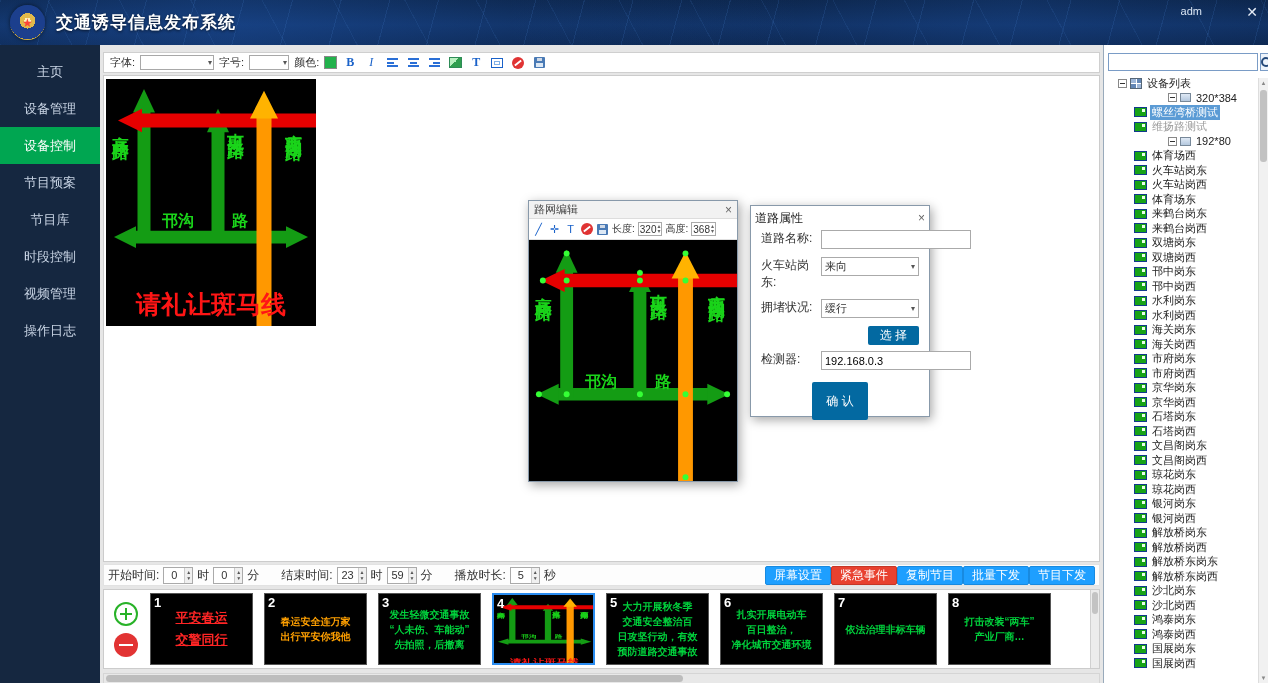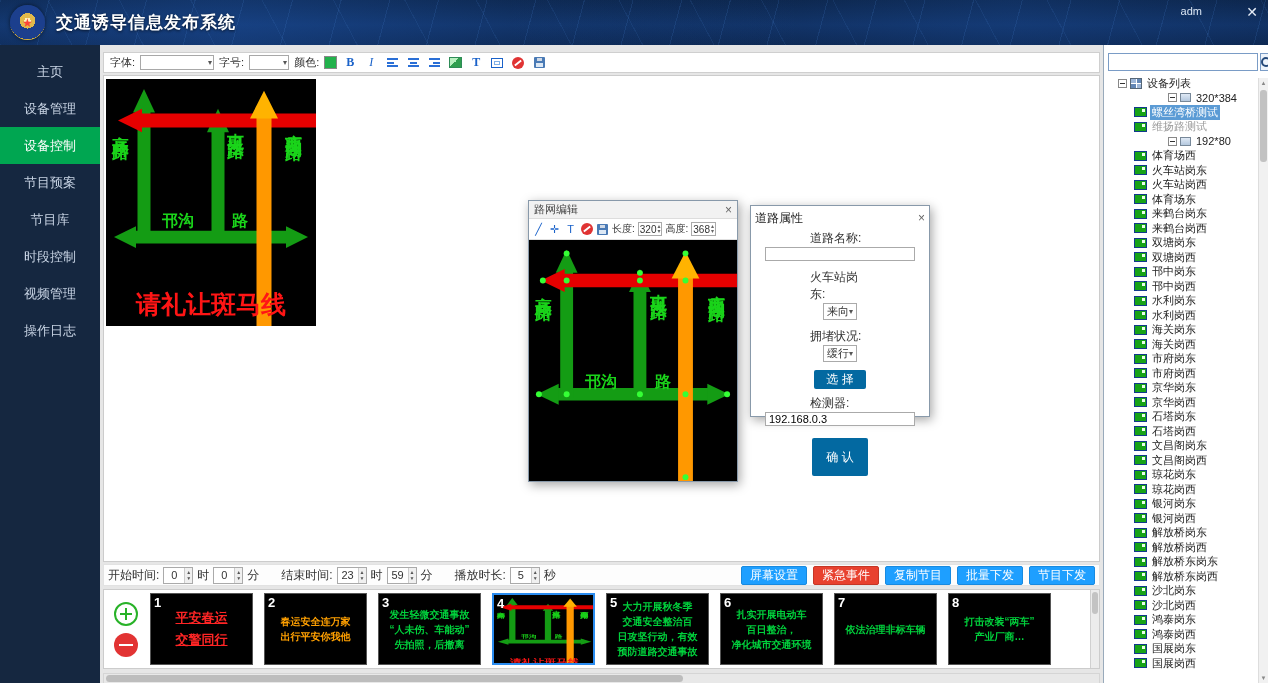--- a/index.html
+++ b/index.html
@@ -135,21 +135,21 @@
   .mini-input {
     display:inline-flex; align-items:center; border:1px solid #aaa; background:#fff; height:14px;
     padding:0 1px; font-size:10px;
   }
   .mini-input .spin { font-size:6px; color:#666; display:flex; flex-direction:column; line-height:5px; margin-left:1px; }
   .net-canvas { height:241px; background:#000; position:relative; overflow:hidden; cursor:crosshair; }
   .net-canvas .led-sign { width:100%; height:100%; }
 
   .props-dialog { left:650px; top:160px; width:180px; height:212px; }
   .p-title { height:24px; display:flex; align-items:center; padding:0 4px; font-size:12px; color:#222; }
-  .p-row { display:flex; align-items:center; padding:0 10px; margin-bottom:8px; font-size:12px; color:#333;flex-direction:column; }
+  .p-row { display:flex; align-items:flex-start; padding:0 10px; margin-bottom:8px; font-size:12px; color:#333; }
   .p-row label { width:60px; flex:none; }
   .p-input { flex:1; height:19px; border:1px solid #aaa; font-size:11px; padding:0 3px; font-family:inherit; }
   .p-select {
     flex:1; height:19px; border:1px solid #aaa; background:#fff;
     display:inline-flex; align-items:center; padding:0 3px; font-size:11px; cursor:pointer;
   }
   .sel-caret { margin-left:auto; font-size:8px; color:#555; }
   .blue-btn { background:#0369a1; color:#fff; border:none; border-radius:2px; font-size:12px; height:19px; padding:0 12px; cursor:pointer; font-family:inherit; }
   .btn-row { justify-content:flex-end; margin-bottom:6px; }
   .confirm-row { justify-content:center; margin-top:12px; }
@@ -158,21 +158,21 @@
   
   .time-bar {
     position:absolute; left:3px; right:3px; top:519px; height:22px; background:#fdfdfd; border:1px solid #e2e2e2;
     display:flex; align-items:center; gap:4px; padding:0 4px; font-size:12px; color:#333;
   }
   .num-box { display:inline-flex; align-items:stretch; border:1px solid #aaa; background:#fff; height:17px; }
   .nb-val { width:20px; text-align:center; font-size:11px; line-height:15px; }
   .nb-spin { display:flex; flex-direction:column; border-left:1px solid #ccc; background:#f0f0f0; justify-content:center; }
   .nb-spin i { font-style:normal; font-size:5px; line-height:6px; color:#555; padding:0 1px; }
   .gap { width:14px; }
-  .tb2-buttons { margin-left:auto; display:flex; gap:6px; }
+  .tb2-buttons { margin-left:auto; display:flex; gap:0; }
   .act-btn {
     background:#1e9fff; color:#fff; border:1px solid #188ae0; border-radius:2px;
     font-size:12px; height:19px; padding:0 8px; cursor:pointer; font-family:inherit;
   }
   .act-btn.danger { background:#e8412f; border-color:#c53626; }
 
   
   .strip {
     position:absolute; left:3px; right:3px; top:544px; height:80px; background:#fff; border:1px solid #ccc;
     display:flex;

